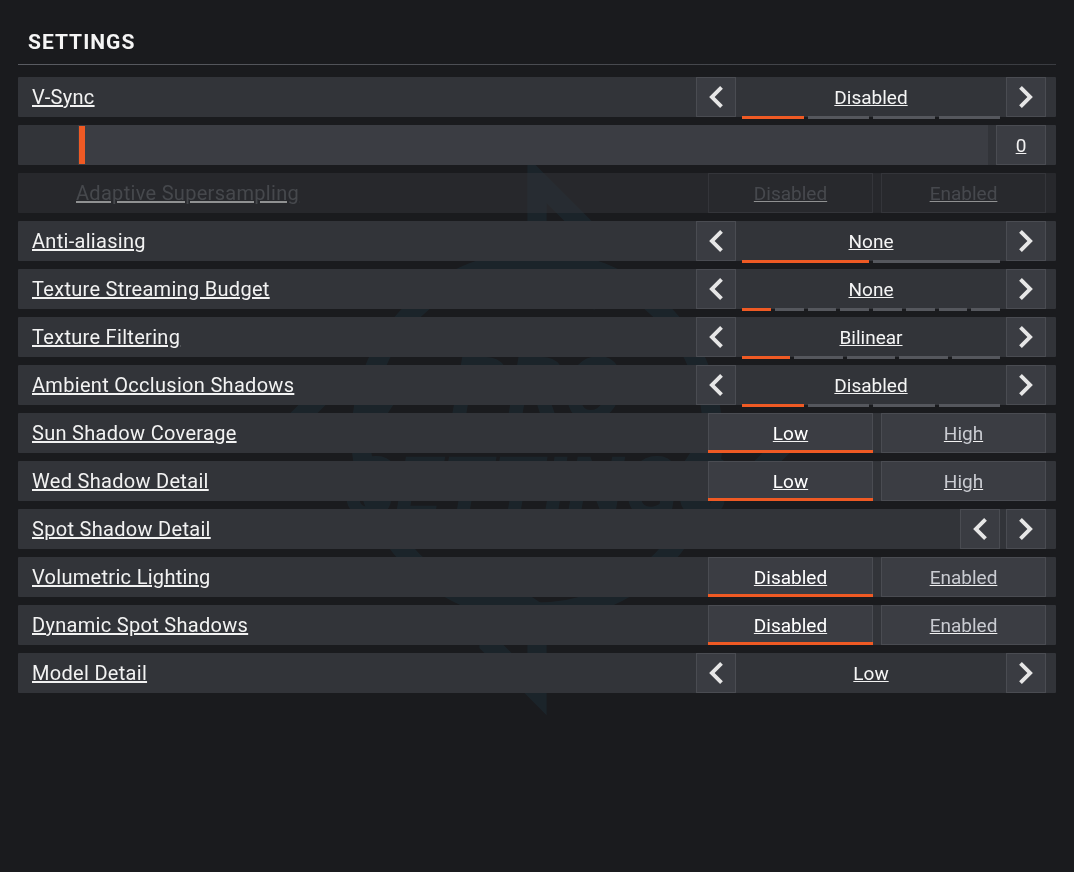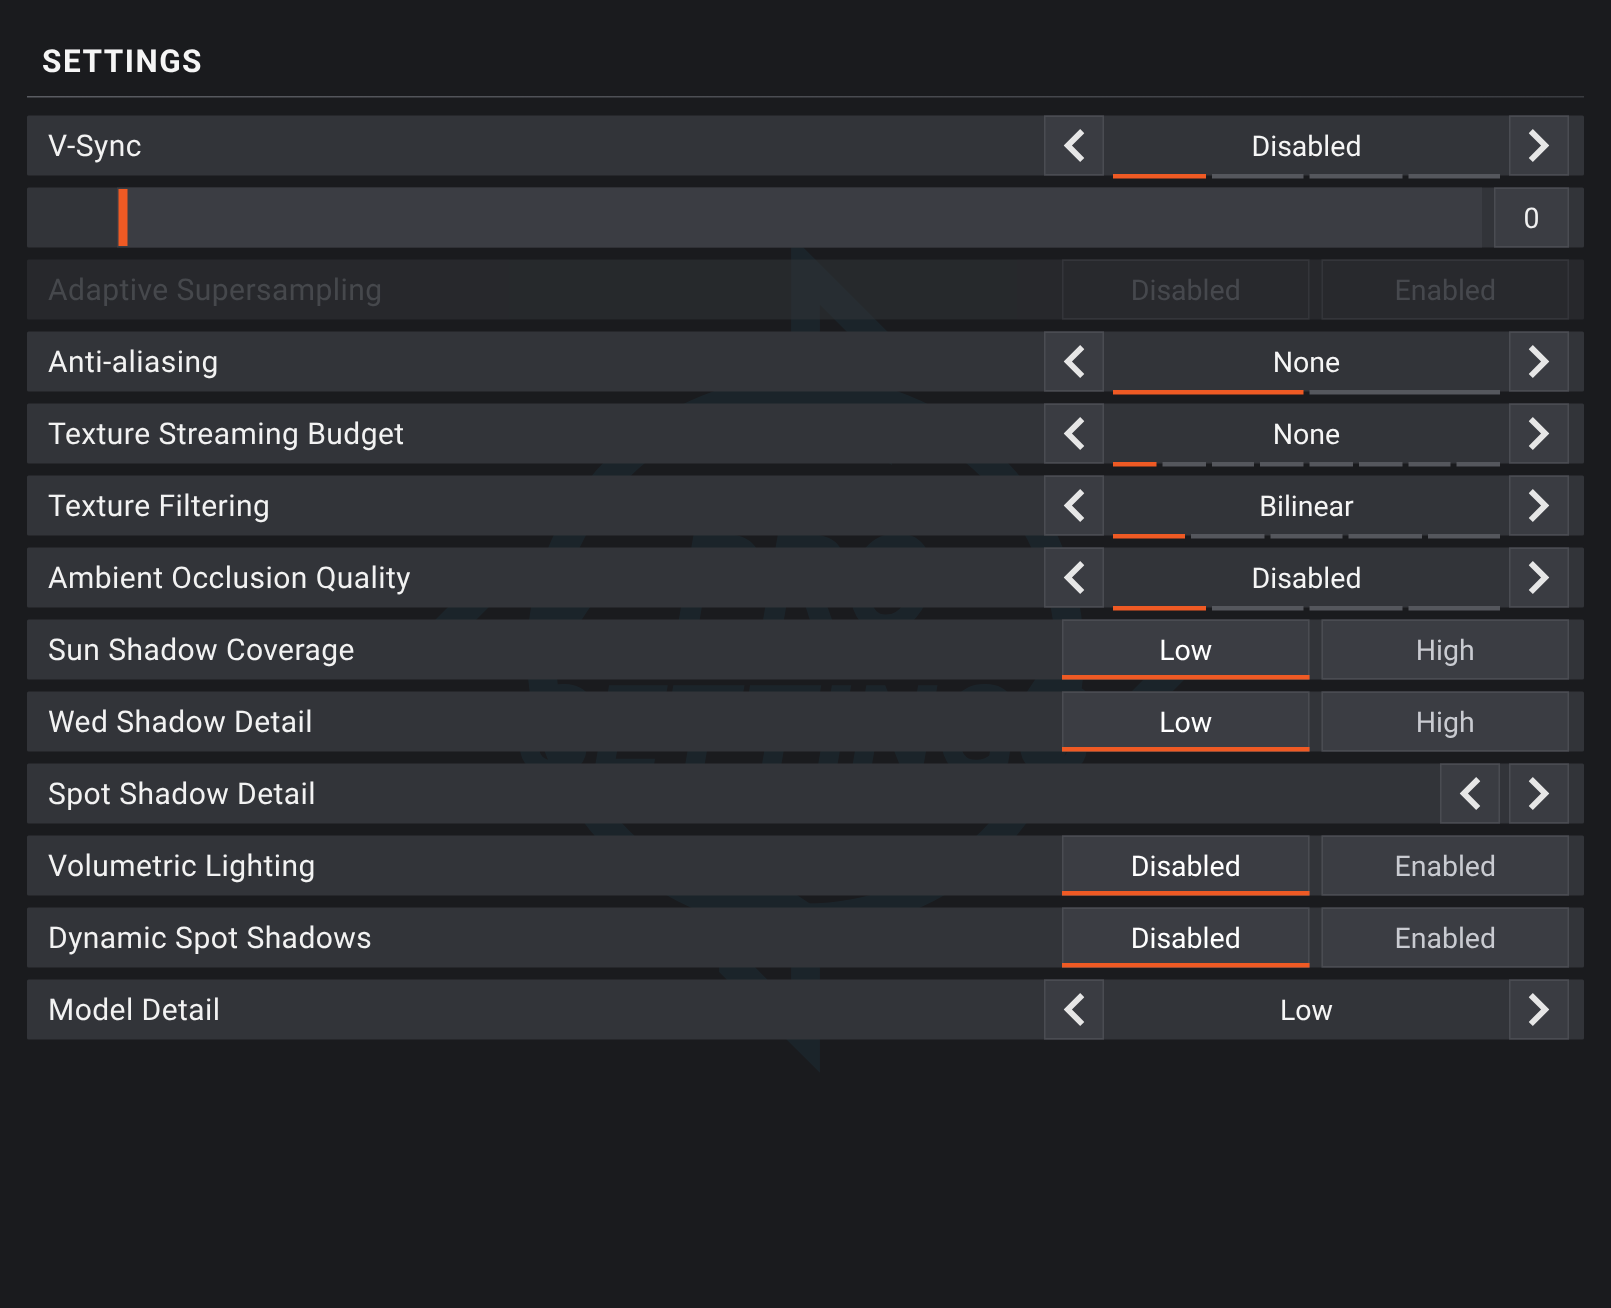--- a/index.html
+++ b/index.html
@@ -49,30 +49,31 @@
   }
   .rows{display:flex;flex-direction:column;gap:8px;}
   .row{
     display:flex;
     align-items:center;
     height:40px;
     background:var(--panel-alt);
     border-radius:1px;
     padding:0 10px 0 14px;
     position:relative;
+    text-decoration:underline;
   }
   .row.locked{opacity:.55;}
   .label{
     flex:1;
     font-size:20px;
     font-weight:400;
     color:var(--text);
     letter-spacing:.3px;
   }
-  .row.locked .label{color:#6a6d73;}
+  .row.locked .label{color:#6a6d73;margin-left:44px;}
   .ctrl{
     width:350px;
     display:flex;
     align-items:center;
     gap:6px;
     justify-content:flex-end;
     margin-left:46px;
   }
   .arrow{
     width:40px;height:40px;
@@ -259,21 +260,21 @@
         </div>
         <div class="arrow">
             <svg viewBox="0 0 10 16">
               <path d="M2 0 L10 8 L2 16 L0 14 L6 8 L0 2 Z"></path>
             </svg>
           </div>
       </div>
     </div>
 
     <div class="row">
-      <div class="label">Ambient Occlusion Quality</div>
+      <div class="label">Ambient Occlusion Shadows</div>
       <div class="ctrl">
         <div class="arrow">
             <svg viewBox="0 0 10 16">
               <path d="M8 0 L0 8 L8 16 L10 14 L4 8 L10 2 Z"></path>
             </svg>
           </div>
         <div class="value-box">
           <span class="vtext">Disabled</span>
           <div class="ticks">
               <div class="tick active"></div>

